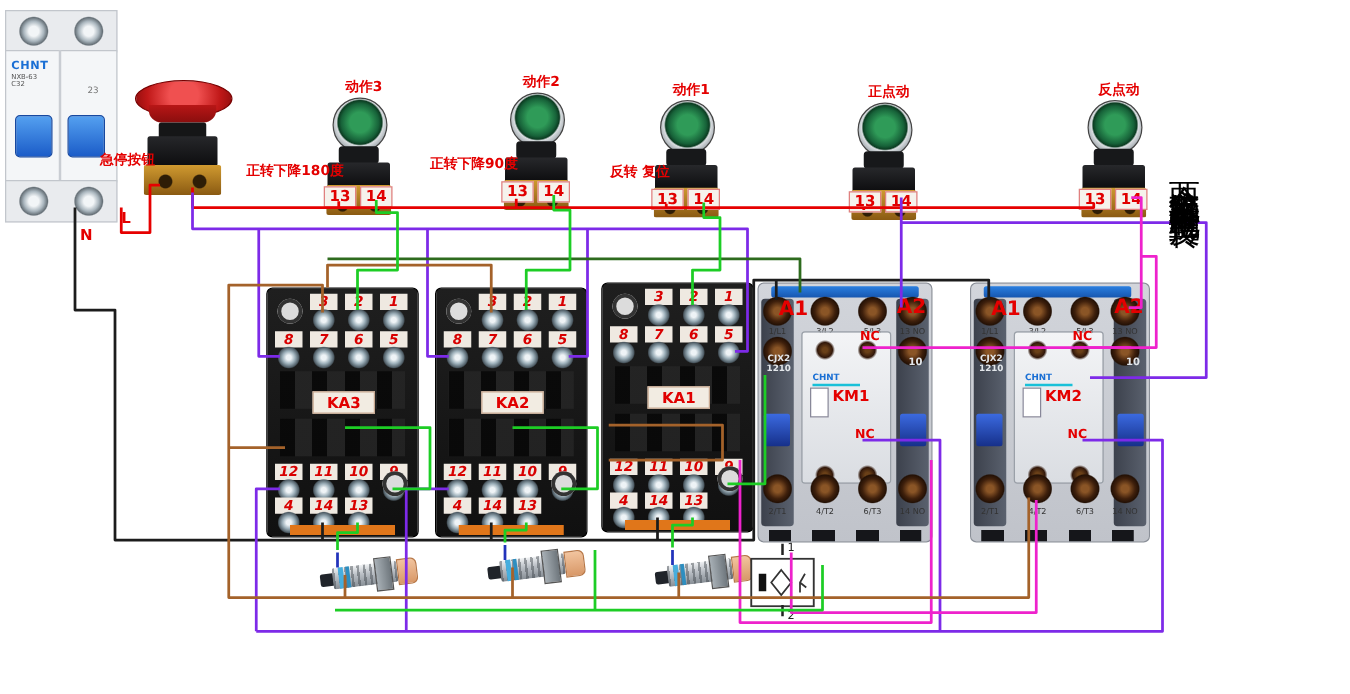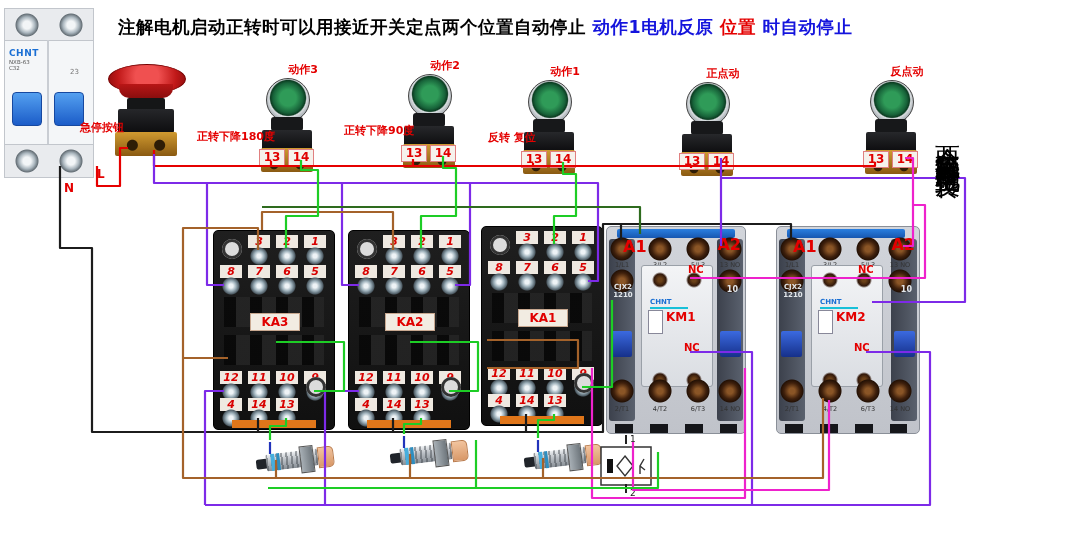--- a/index.html
+++ b/index.html
@@ -37,21 +37,21 @@
           background:radial-gradient(circle at 50% 40%,#f05050 0 28%,#c01818 70%,#8c0c0c 100%);border:1px solid #700;}
   .es-skirt{left:15px;top:22px;width:54px;height:14px;background:linear-gradient(#b81616,#8a0e0e);border-radius:0 0 10px 10px;}
   .es-collar{left:23px;top:36px;width:38px;height:13px;background:#151617;border-radius:2px;}
   .es-body{left:14px;top:47px;width:56px;height:24px;background:linear-gradient(#26272a,#0d0d0f);border-radius:2px;}
   .es-tblock{left:11px;top:70px;width:62px;height:24px;border-radius:2px;
       background:radial-gradient(circle at 28% 55%,#2e1d06 0 5px,rgba(0,0,0,0) 6px),
                  radial-gradient(circle at 72% 55%,#2e1d06 0 5px,rgba(0,0,0,0) 6px),
                  linear-gradient(#d09a30,#8a5a12);}
   
   .pb{width:66px;height:96px;}
-  .pb .name{left:16px;top:-16px;width:66px;text-align:center;}
+  .pb .name{left:4px;top:-16px;width:66px;text-align:center;}
   .pb .cap{left:12px;top:0;width:42px;height:42px;border-radius:50%;border:1px solid #444;
      background:radial-gradient(circle at 50% 45%,#2f9b58 0 26%,#176239 48%,#0c3d22 56%,#d9dde0 60%,#929aa0 78%,#565b60 100%);}
   .pb .collar{left:17px;top:39px;width:32px;height:14px;background:#17181a;border-radius:3px;}
   .pb .body{left:8px;top:52px;width:50px;height:20px;background:linear-gradient(#27282b,#0c0c0e);border-radius:2px;}
   .pb .tblock{left:7px;top:70px;width:52px;height:24px;border-radius:2px;
       background:radial-gradient(circle at 25% 70%,#2e1d06 0 4px,rgba(0,0,0,0) 5px),
                  radial-gradient(circle at 75% 70%,#2e1d06 0 4px,rgba(0,0,0,0) 5px),
                  linear-gradient(#cf9a30,#8a5a12);}
   .pbchip{position:absolute;width:24px;height:15px;background:#f6f2ec;border:1px solid #e08080;
           color:#e00000;font-size:12px;font-weight:bold;line-height:15px;text-align:center;}
@@ -127,26 +127,20 @@
   
   #wires{position:absolute;left:0;top:0;z-index:6;pointer-events:none;}
   .comp{z-index:2;}
   .lab{z-index:7;}
 </style>
 </head>
 <body>
 
 <div id="canvas">
 
-  <div id="title" class="abs lab">
-    <span class="tb">注解电机启动正转时可以用接近开关定点两个位置自动停止</span>
-    <span class="tu">动作1电机反原</span>
-    <span class="tr">位置</span>
-    <span class="tu">时自动停止</span>
-  </div>
 
   <div id="sidenote" class="abs lab">两个交流接触器是控制电机正反转</div>
 
   <div class="abs comp breaker">
     <div class="abs bk-top"></div>
     <div class="abs bk-body"></div>
     <div class="abs bk-split"></div>
     <div class="abs bk-brand">CHNT</div>
     <div class="abs bk-model">
       <span>NXB-63</span><br>

